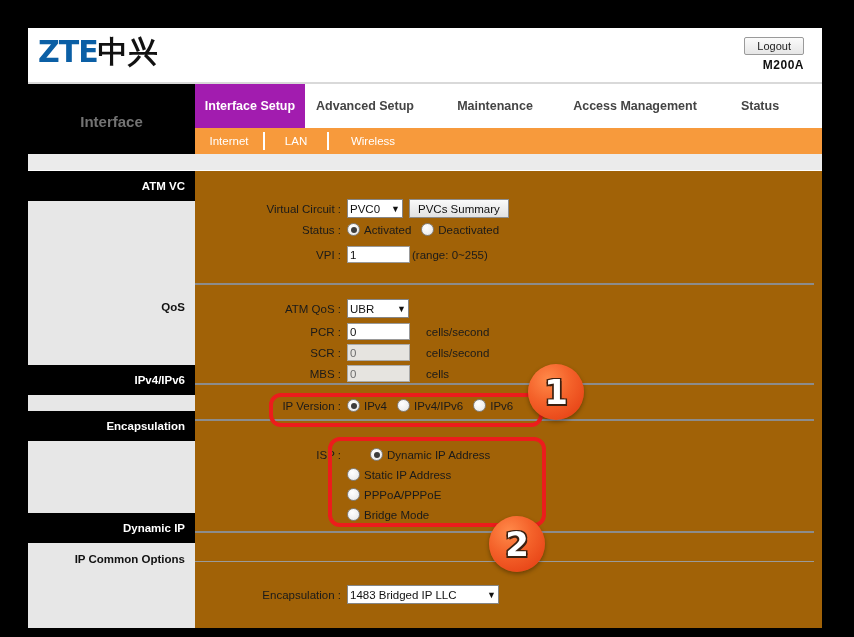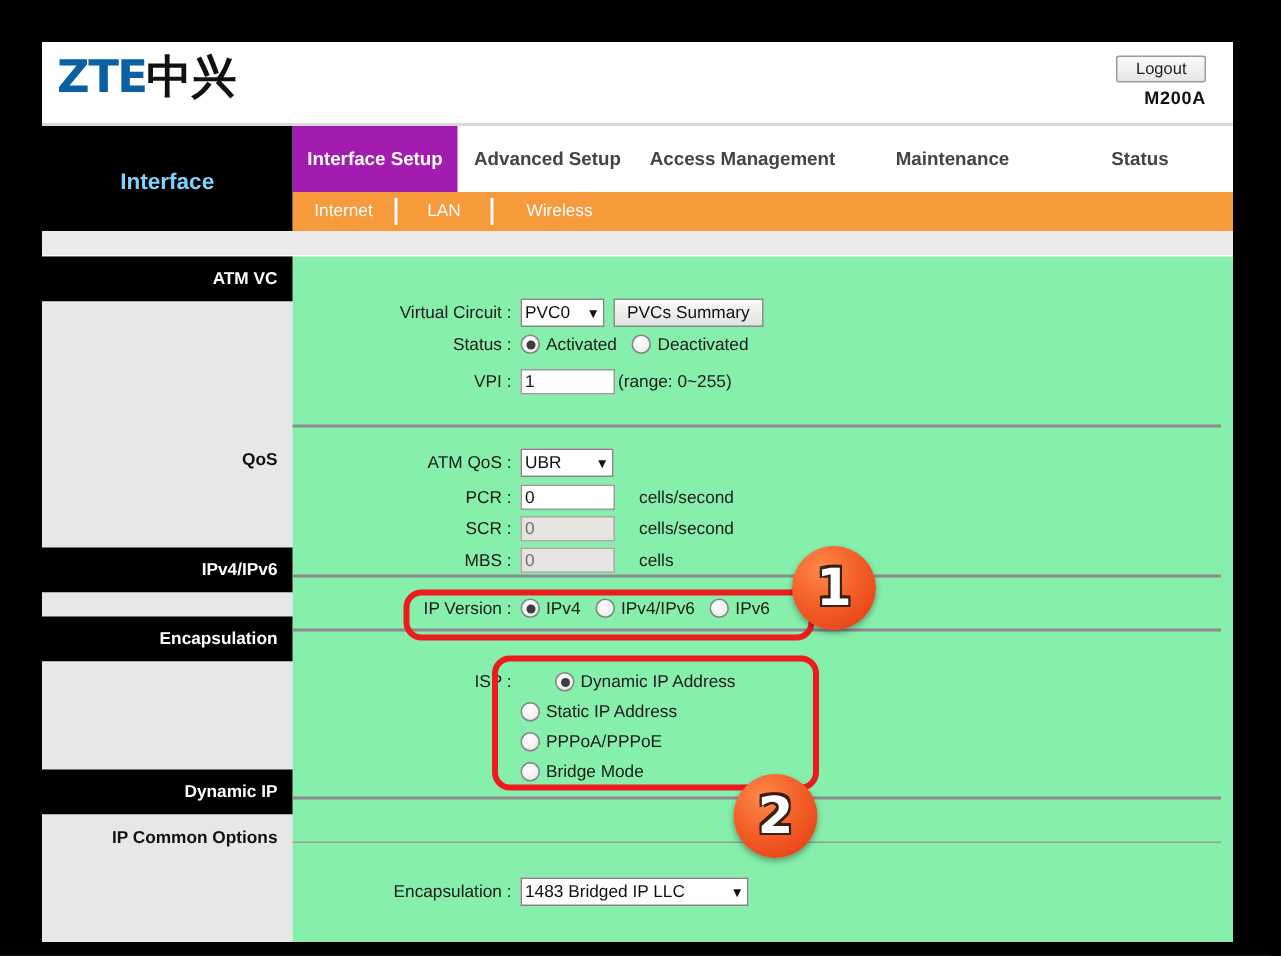--- a/index.html
+++ b/index.html
@@ -90,21 +90,21 @@
     width: 167px;
     height: 70px;
     background: #000000;
     z-index: 3;
   }
   #nav-left-label {
     position: absolute;
     left: 0; right: 0;
     top: 29px;
     text-align: center;
-    color: #7dd3fc;
+    color: #737373;
     font-size: 15px;
     font-weight: bold;
   }
   #nav-tabs {
     position: absolute;
     left: 167px;
     top: 0;
     right: 0;
     height: 44px;
     display: flex;
@@ -169,21 +169,21 @@
   #grey-strip {
     height: 16px;
     background: #ebebeb;
     border-bottom: 1px solid #ffffff;
   }
 
   
   #content {
     position: relative;
     height: 459px;
-    background: #86efac;
+    background: #a16207;
   }
   #side {
     position: absolute;
     left: 0; top: 0;
     width: 167px;
     height: 459px;
     background: #e7e7e7;
   }
   .side-bar {
     position: absolute;
@@ -374,24 +374,24 @@
       </div>
 
       <div id="nav-tabs">
         <div class="nav-tab active">
           <span>Interface Setup</span>
         </div>
         <div class="nav-tab">
           <span>Advanced Setup</span>
         </div>
         <div class="nav-tab">
+          <span>Maintenance</span>
+        </div>
+        <div class="nav-tab">
           <span>Access Management</span>
-        </div>
-        <div class="nav-tab">
-          <span>Maintenance</span>
         </div>
         <div class="nav-tab">
           <span>Status</span>
         </div>
       </div>
 
       <div id="subnav">
         <div class="subtab active">
           <span>Internet</span>
         </div>

